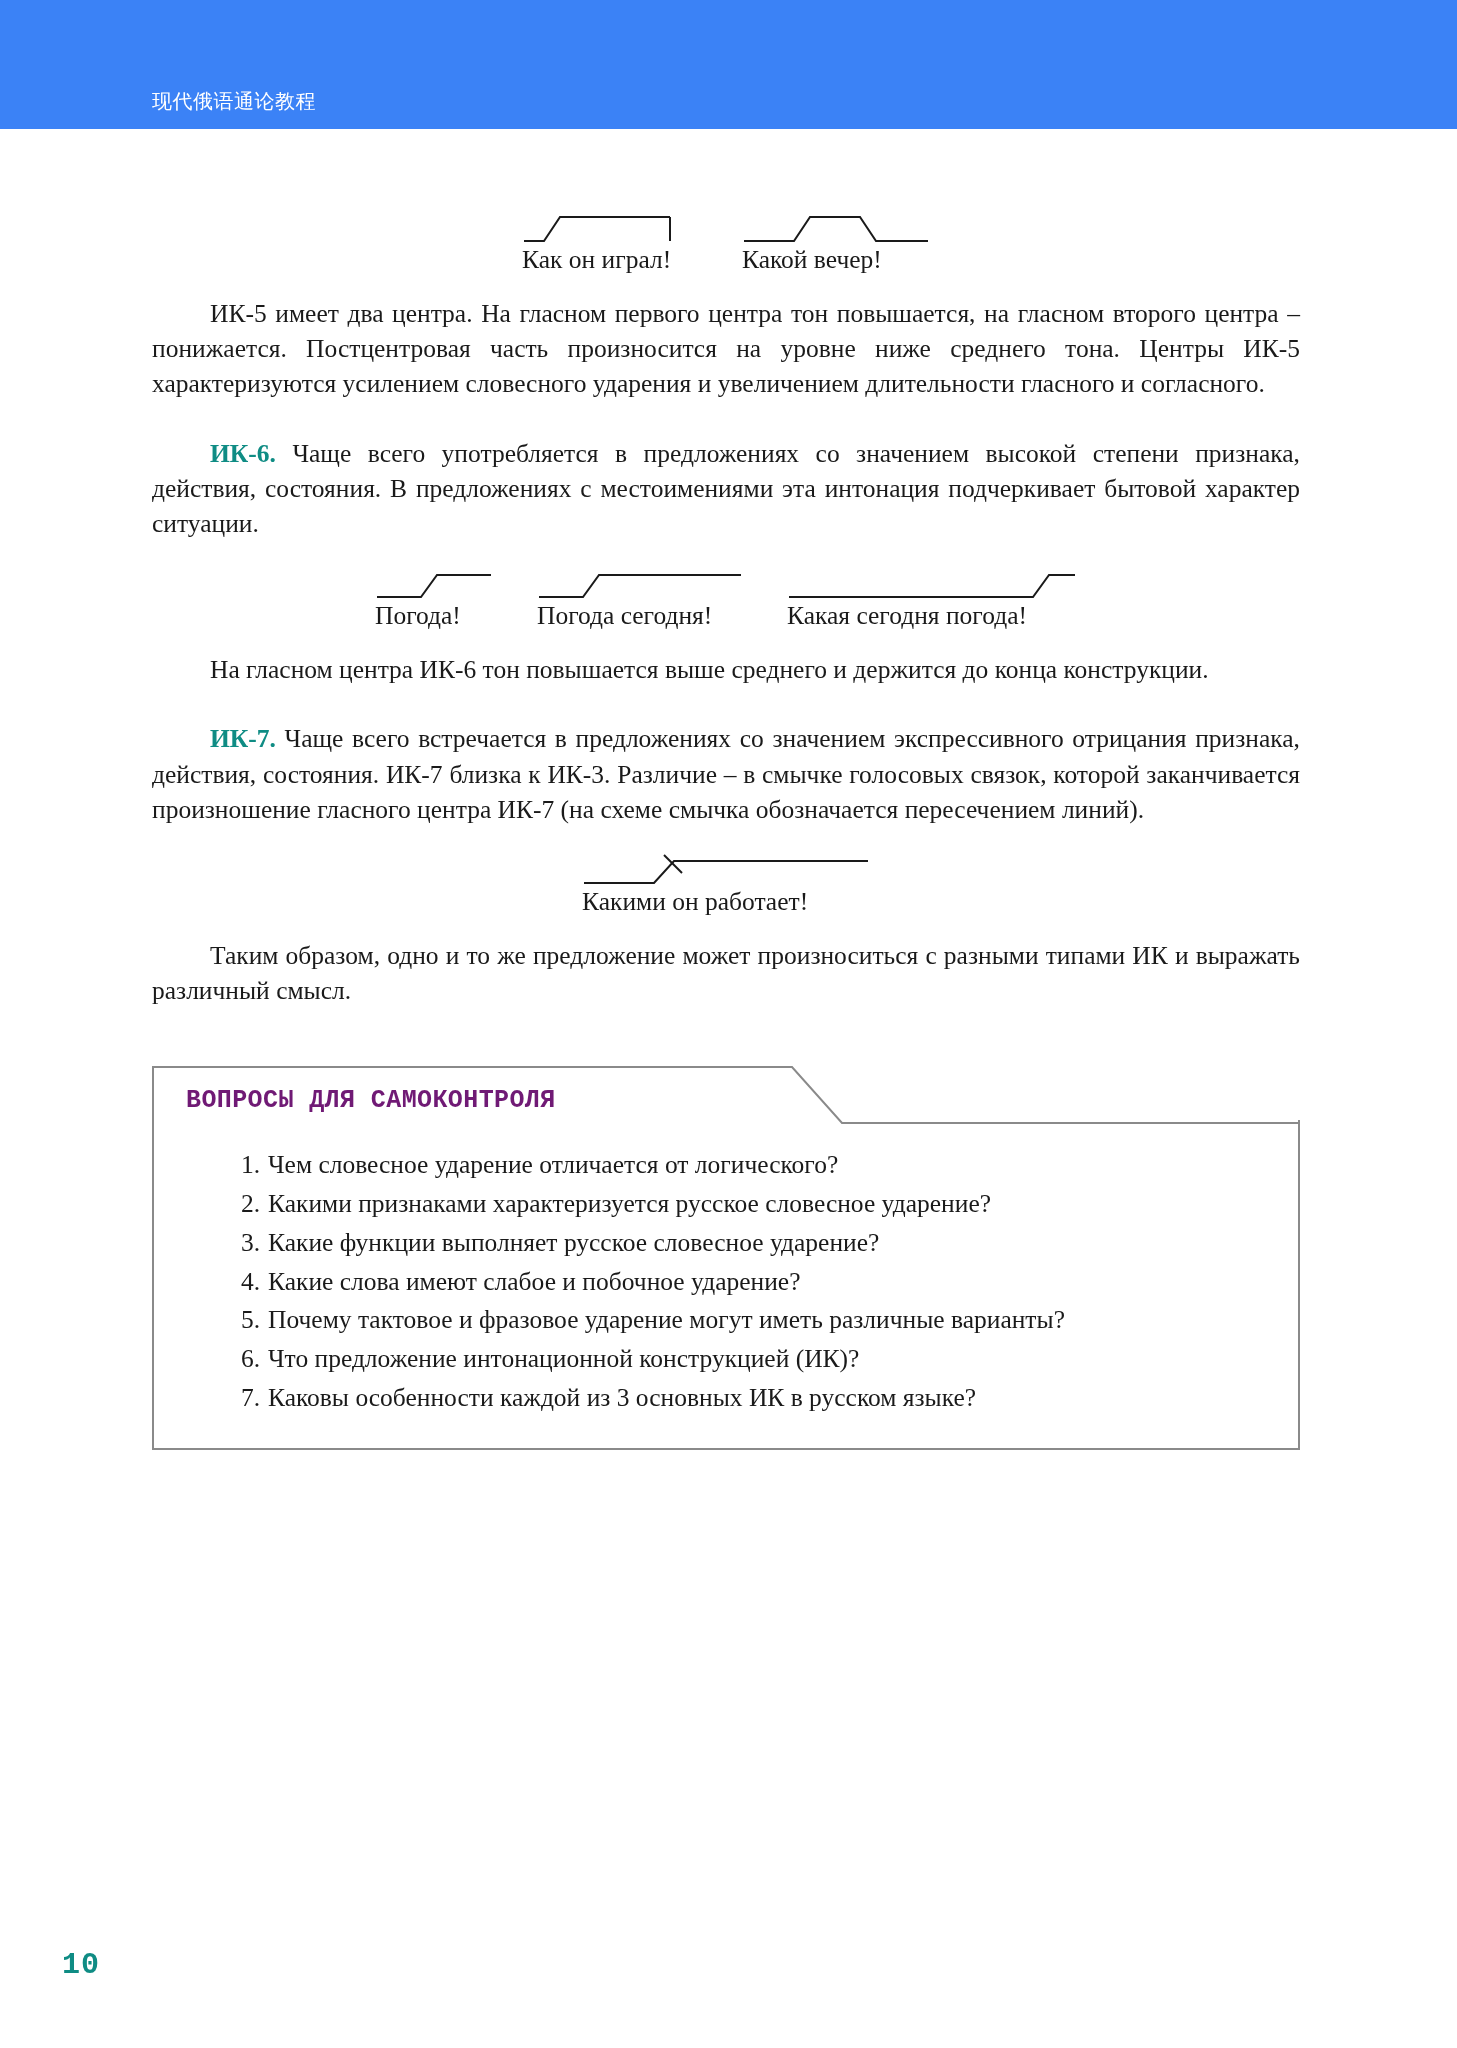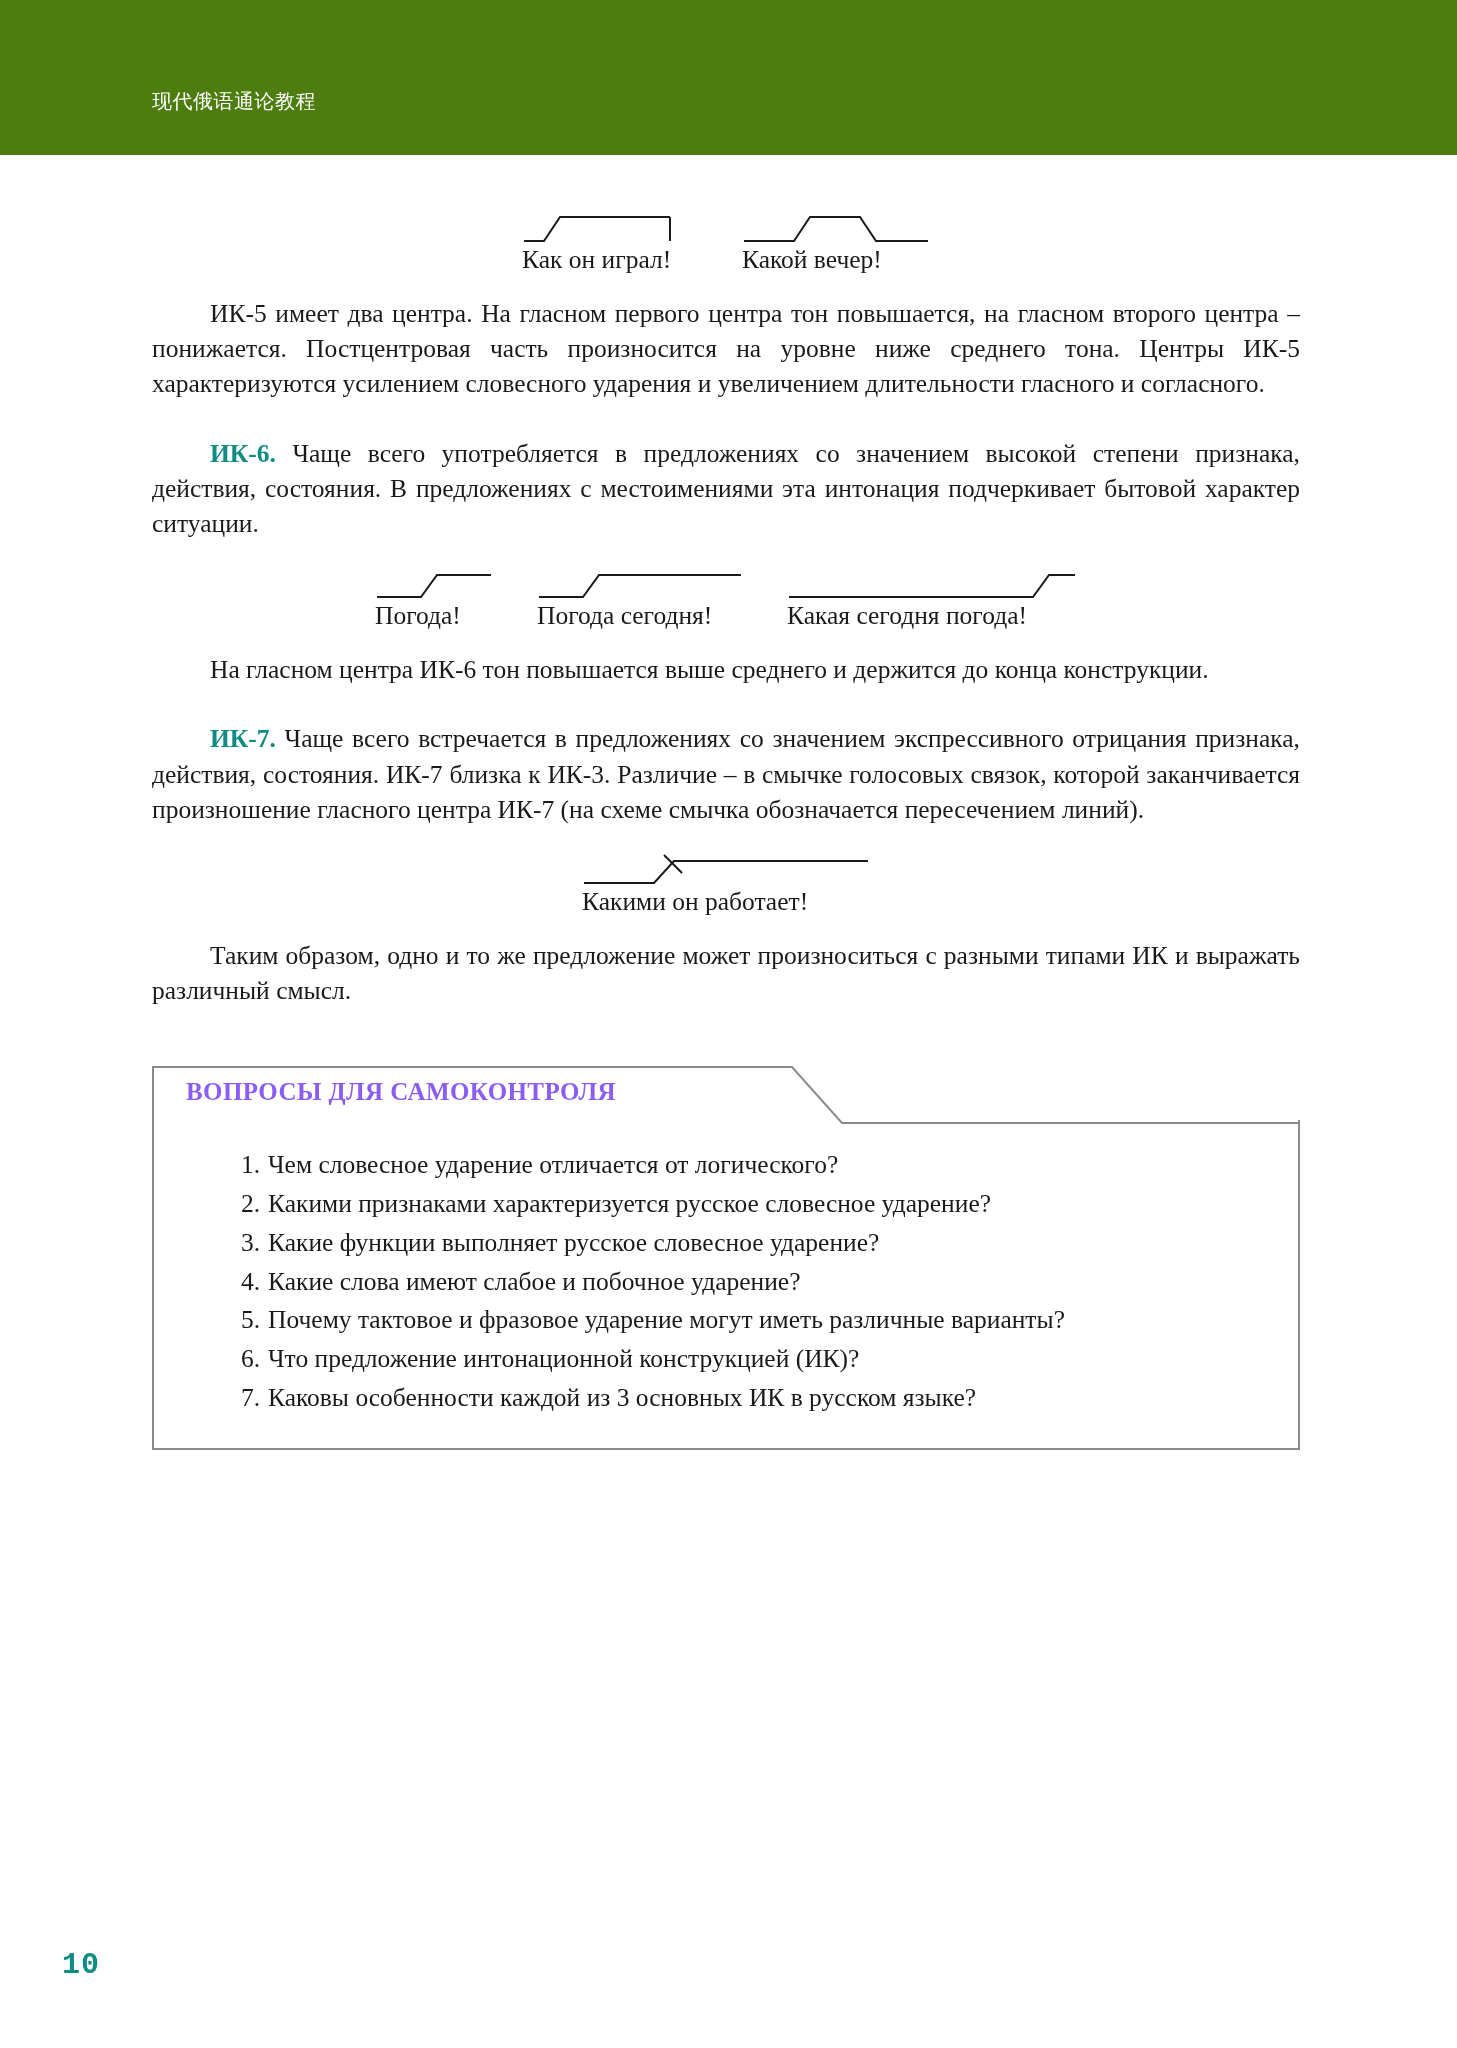--- a/index.html
+++ b/index.html
@@ -12,22 +12,22 @@
     color: #1a1a1a;
     position: relative;
     overflow: hidden;
   }
 
   
   .header-band {
     position: absolute;
     top: 0; left: 0;
     width: 1457px;
-    height: 155px;
-    background: #4d7c0f;
+    height: 129px;
+    background: #3b82f6;
   }
   .header-title {
     position: absolute;
     left: 152px;
     top: 88px;
     font-family: "DejaVu Sans", sans-serif;
     font-size: 20px;
     color: #ffffff;
     letter-spacing: 0.5px;
     white-space: nowrap;
@@ -99,25 +99,25 @@
     position: relative;
     width: 1148px;
   }
   .selfcheck-tab {
     position: relative;
     height: 56px;
   }
   .selfcheck-tab .tab-title {
     position: absolute;
     left: 34px;
-    top: 12px;
-    font-family: Liberation Serif, serif;
+    top: 20px;
+    font-family: Liberation Mono, monospace;
     font-weight: bold;
     font-size: 25px;
-    color: #8b5cf6;
+    color: #701a75;
     letter-spacing: 0.4px;
     white-space: nowrap;
   }
   .tab-outline {
     position: absolute;
     left: 0; top: 0;
   }
   .selfcheck-body {
     border: 2px solid #8a8a8a;
     border-top: none;

